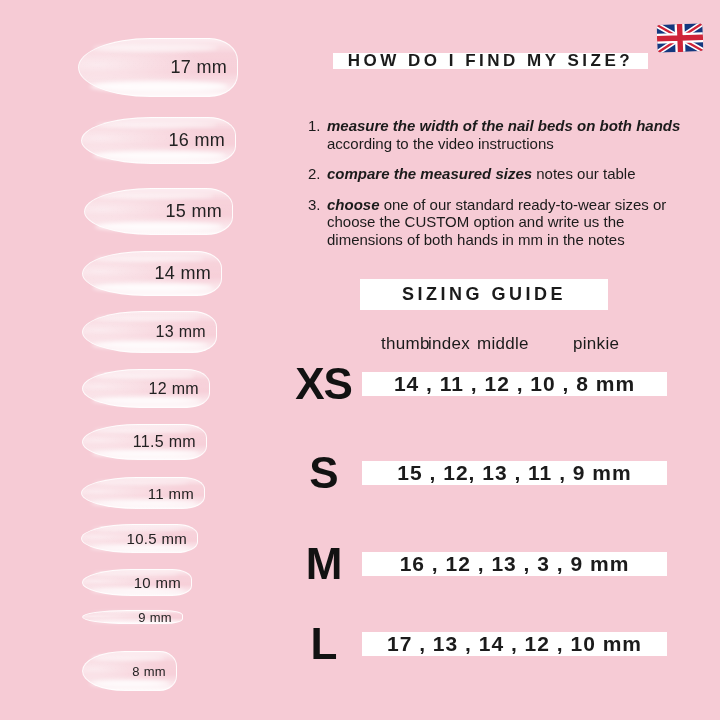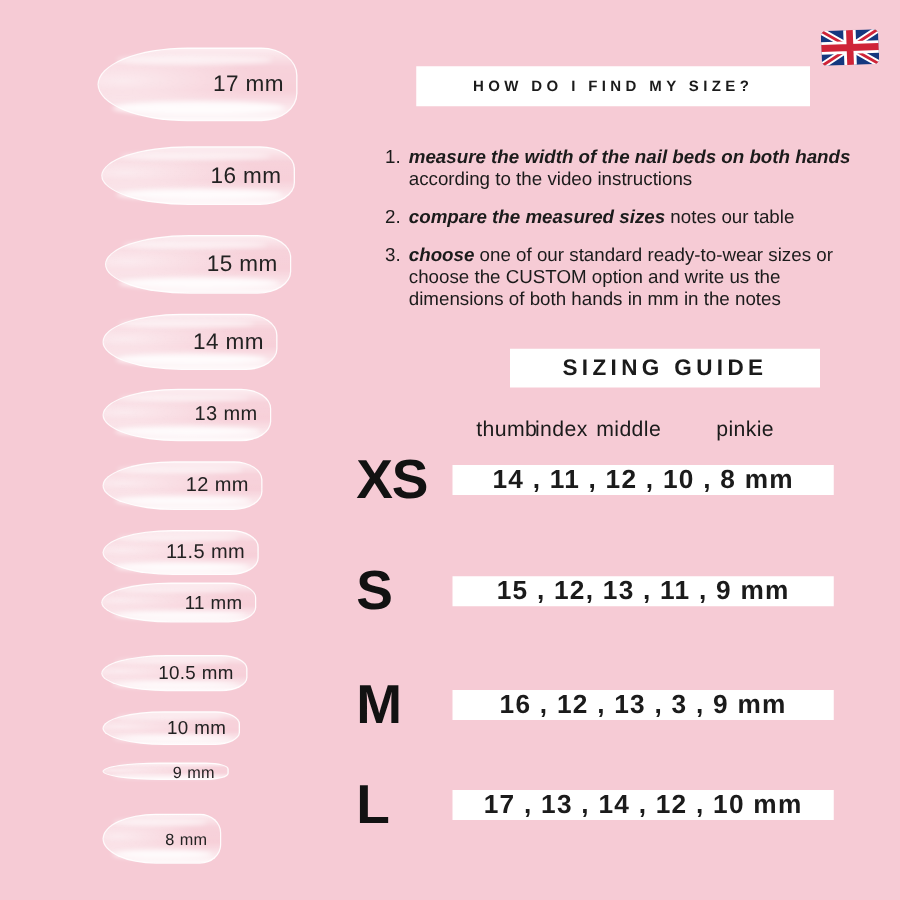--- a/index.html
+++ b/index.html
@@ -45,42 +45,42 @@
   .sz-b .nail-label{font-size:16px;}
   .sz-c .nail-label{font-size:15px;}
   .sz-d .nail-label{font-size:13px;}
 
   
   .banner{
     position:absolute;background:var(--panel);
     display:flex;align-items:center;justify-content:center;
     font-weight:bold;letter-spacing:3.5px;white-space:nowrap;
   }
-  .banner.how{left:333px;top:53px;width:315px;height:32px;font-size:12px;}
-  .banner.sizing{left:360px;top:279px;width:248px;height:31px;font-size:18px;margin-left:48px;}
+  .banner.how{left:333px;top:53px;width:315px;height:16px;font-size:17px;}
+  .banner.sizing{left:360px;top:279px;width:248px;height:31px;font-size:18px;}
 
   
   .flag{position:absolute;left:657px;top:24px;width:46px;height:28px;transform:rotate(-2deg);}
   .flag svg{width:100%;height:100%;border-radius:4px;display:block;}
 
   
   .instructions{position:absolute;left:308px;top:117px;width:385px;font-size:15px;line-height:1.17;}
   .instr{display:flex;margin-bottom:13px;}
   .instr .num{width:19px;flex:none;}
   .instr .itext{flex:1;}
   .instr b{font-weight:bold;font-style:italic;}
 
   
   .finger-header{position:absolute;top:334px;font-size:17px;letter-spacing:0.3px;}
   .size-row{
     position:absolute;left:285px;width:382px;height:46px;
     display:flex;align-items:center;
   }
   .size-letter{
-    width:77px;flex:none;
+    width:77px;flex:none;text-align:center;
     font-size:44px;font-weight:bold;letter-spacing:-1px;color:#121212;
   }
   .size-bar{
     flex:1;height:24px;background:var(--panel);
     display:flex;align-items:center;justify-content:center;
   }
   .size-values{font-size:21px;font-weight:bold;letter-spacing:1px;white-space:nowrap;}
 </style>
 </head>
 <body>
@@ -111,21 +111,21 @@
     </div>
   <div class="nail sz-b" style="left:82px;top:311px;width:135px;height:42px;">
       <span class="nail-label">13 mm</span>
     </div>
   <div class="nail sz-b" style="left:82px;top:369px;width:128px;height:39px;">
       <span class="nail-label">12 mm</span>
     </div>
   <div class="nail sz-b" style="left:82px;top:424px;width:125px;height:36px;">
       <span class="nail-label">11.5 mm</span>
     </div>
-  <div class="nail sz-c" style="left:81px;top:466px;width:124px;height:32px;">
+  <div class="nail sz-c" style="left:81px;top:477px;width:124px;height:32px;">
       <span class="nail-label">11 mm</span>
     </div>
   <div class="nail sz-c" style="left:81px;top:524px;width:117px;height:29px;">
       <span class="nail-label">10.5 mm</span>
     </div>
   <div class="nail sz-c" style="left:82px;top:569px;width:110px;height:27px;">
       <span class="nail-label">10 mm</span>
     </div>
   <div class="nail sz-d" style="left:82px;top:610px;width:101px;height:14px;justify-content:flex-end;">
       <span class="nail-label">9 mm</span>

